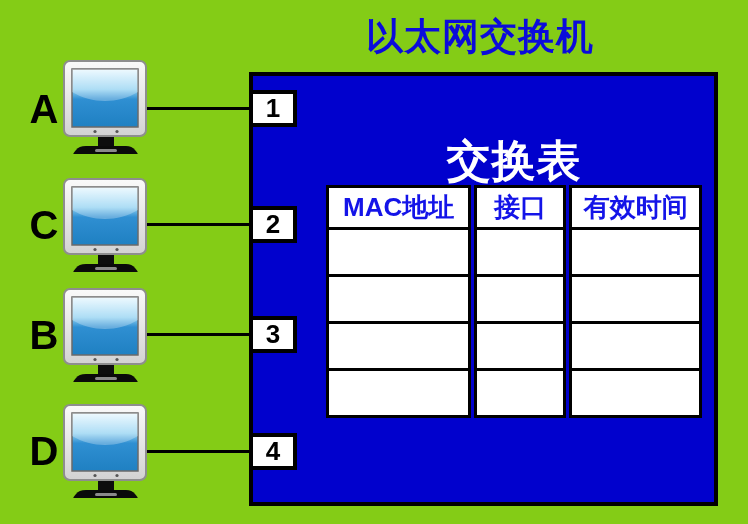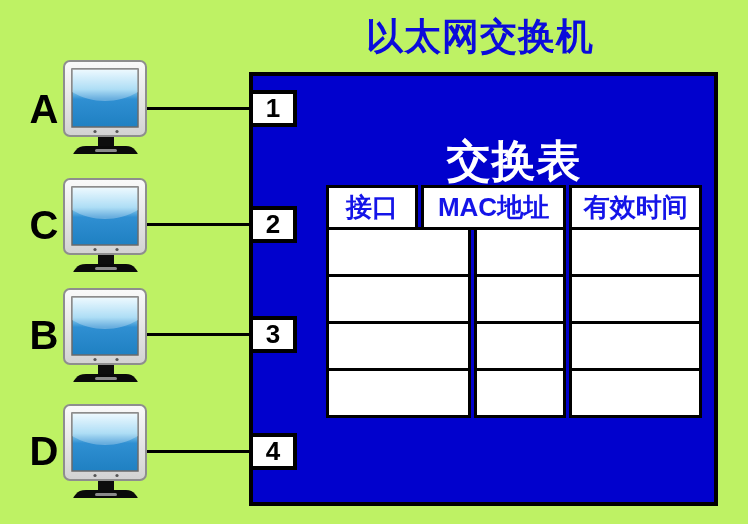--- a/index.html
+++ b/index.html
@@ -1,20 +1,20 @@
 <!DOCTYPE html>
 <html><head>
 <meta charset="utf-8">
 <style>
   html, body { margin: 0; padding: 0; }
   .canvas {
     position: relative;
     width: 748px;
     height: 524px;
-    background: #bef264;
+    background: #84cc16;
     overflow: hidden;
     font-family: "Liberation Sans", "DejaVu Sans", sans-serif;
   }
 
   .main-title {
     position: absolute;
     left: 250px; top: 12px; width: 460px;
     text-align: center;
     font-size: 37px;
     font-weight: bold;
@@ -145,25 +145,25 @@
 
   <div class="link link-1"></div>
   <div class="link link-2"></div>
   <div class="link link-3"></div>
   <div class="link link-4"></div>
 
   <div class="switch-box">
     <div class="table-title">交换表</div>
     <div class="mac-table">
       <div class="t-row t-head">
+        <div class="cell c0">
+          <span class="head-label">MAC地址</span>
+        </div>
         <div class="cell c1">
           <span class="head-label">接口</span>
-        </div>
-        <div class="cell c0">
-          <span class="head-label">MAC地址</span>
         </div>
         <div class="cell c2">
           <span class="head-label">有效时间</span>
         </div>
       </div>
       <div class="t-row t-data">
         <div class="cell c0"></div>
         <div class="cell c1"></div>
         <div class="cell c2"></div>
       </div>

